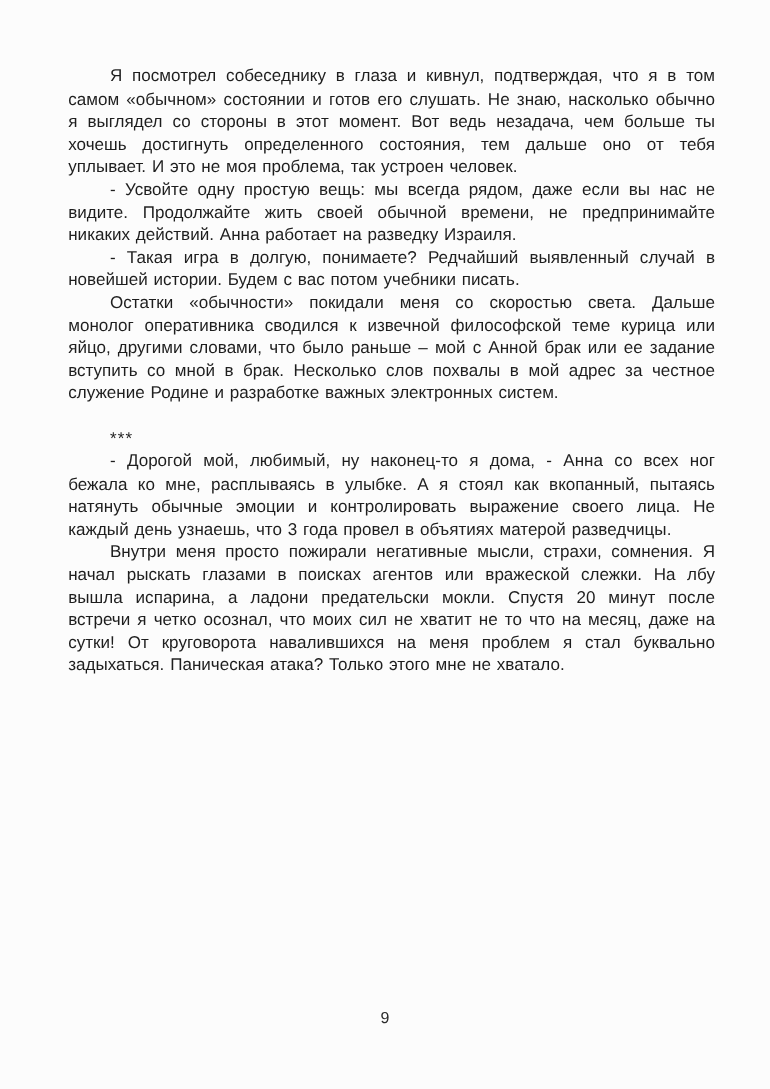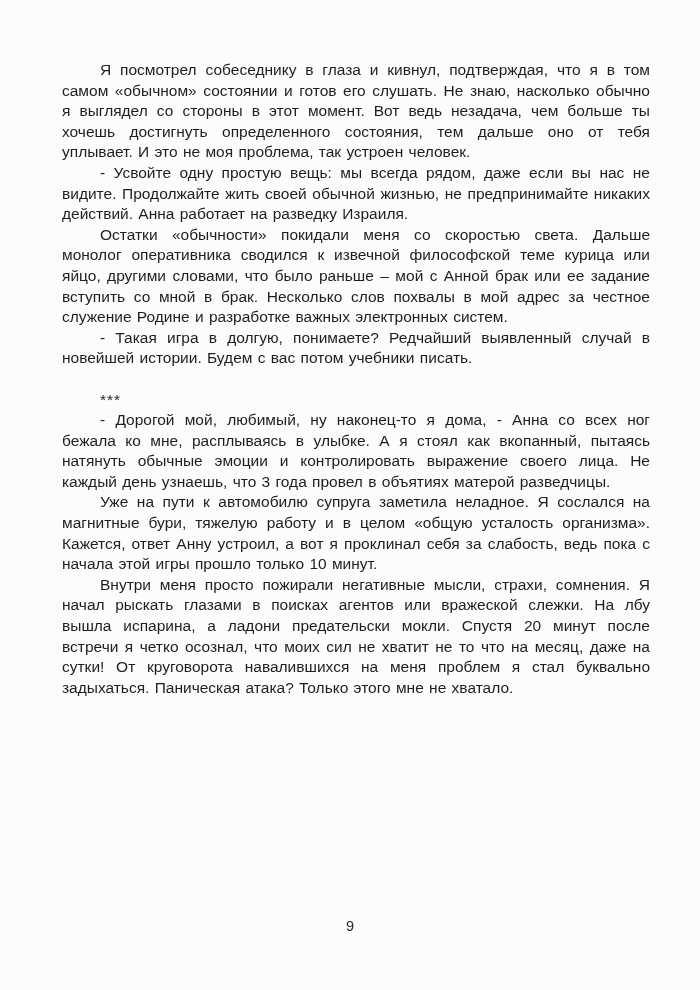--- a/index.html
+++ b/index.html
@@ -49,22 +49,21 @@
     font-size: 14.5px;
     color: #2a2a2a;
   }
 </style>
 </head>
 <body>
 
 <div class="page">
   <div class="text-block">
     <p class="para">Я посмотрел собеседнику в глаза и кивнул, подтверждая, что я в том самом «обычном» состоянии и готов его слушать. Не знаю, насколько обычно я выглядел со стороны в этот момент. Вот ведь незадача, чем больше ты хочешь достигнуть определенного состояния, тем дальше оно от тебя уплывает. И это не моя проблема, так устроен человек.</p>
-    <p class="para">- Усвойте одну простую вещь: мы всегда рядом, даже если вы нас не видите. Продолжайте жить своей обычной жизнью, не предпринимайте никаких действий. Анна работает на разведку Израиля.</p>
+    <p class="para">- Усвойте одну простую вещь: мы всегда рядом, даже если вы нас не видите. Продолжайте жить своей обычной времени, не предпринимайте никаких действий. Анна работает на разведку Израиля.</p>
+    <p class="para">- Такая игра в долгую, понимаете? Редчайший выявленный случай в новейшей истории. Будем с вас потом учебники писать.</p>
     <p class="para">Остатки «обычности» покидали меня со скоростью света. Дальше монолог оперативника сводился к извечной философской теме курица или яйцо, другими словами, что было раньше – мой с Анной брак или ее задание вступить со мной в брак. Несколько слов похвалы в мой адрес за честное служение Родине и разработке важных электронных систем.</p>
-    <p class="para">- Такая игра в долгую, понимаете? Редчайший выявленный случай в новейшей истории. Будем с вас потом учебники писать.</p>
     <p class="separator">***</p>
     <p class="para">- Дорогой мой, любимый, ну наконец-то я дома, - Анна со всех ног бежала ко мне, расплываясь в улыбке. А я стоял как вкопанный, пытаясь натянуть обычные эмоции и контролировать выражение своего лица. Не каждый день узнаешь, что 3 года провел в объятиях матерой разведчицы.</p>
-    <p class="para">Уже на пути к автомобилю супруга заметила неладное. Я сослался на магнитные бури, тяжелую работу и в целом «общую усталость организма». Кажется, ответ Анну устроил, а вот я проклинал себя за слабость, ведь пока с начала этой игры прошло только 10 минут.</p>
     <p class="para">Внутри меня просто пожирали негативные мысли, страхи, сомнения. Я начал рыскать глазами в поисках агентов или вражеской слежки. На лбу вышла испарина, а ладони предательски мокли. Спустя 20 минут после встречи я четко осознал, что моих сил не хватит не то что на месяц, даже на сутки! От круговорота навалившихся на меня проблем я стал буквально задыхаться. Паническая атака? Только этого мне не хватало.</p>
   </div>
   <div class="page-number">9</div>
 </div>
 
 </body></html>

